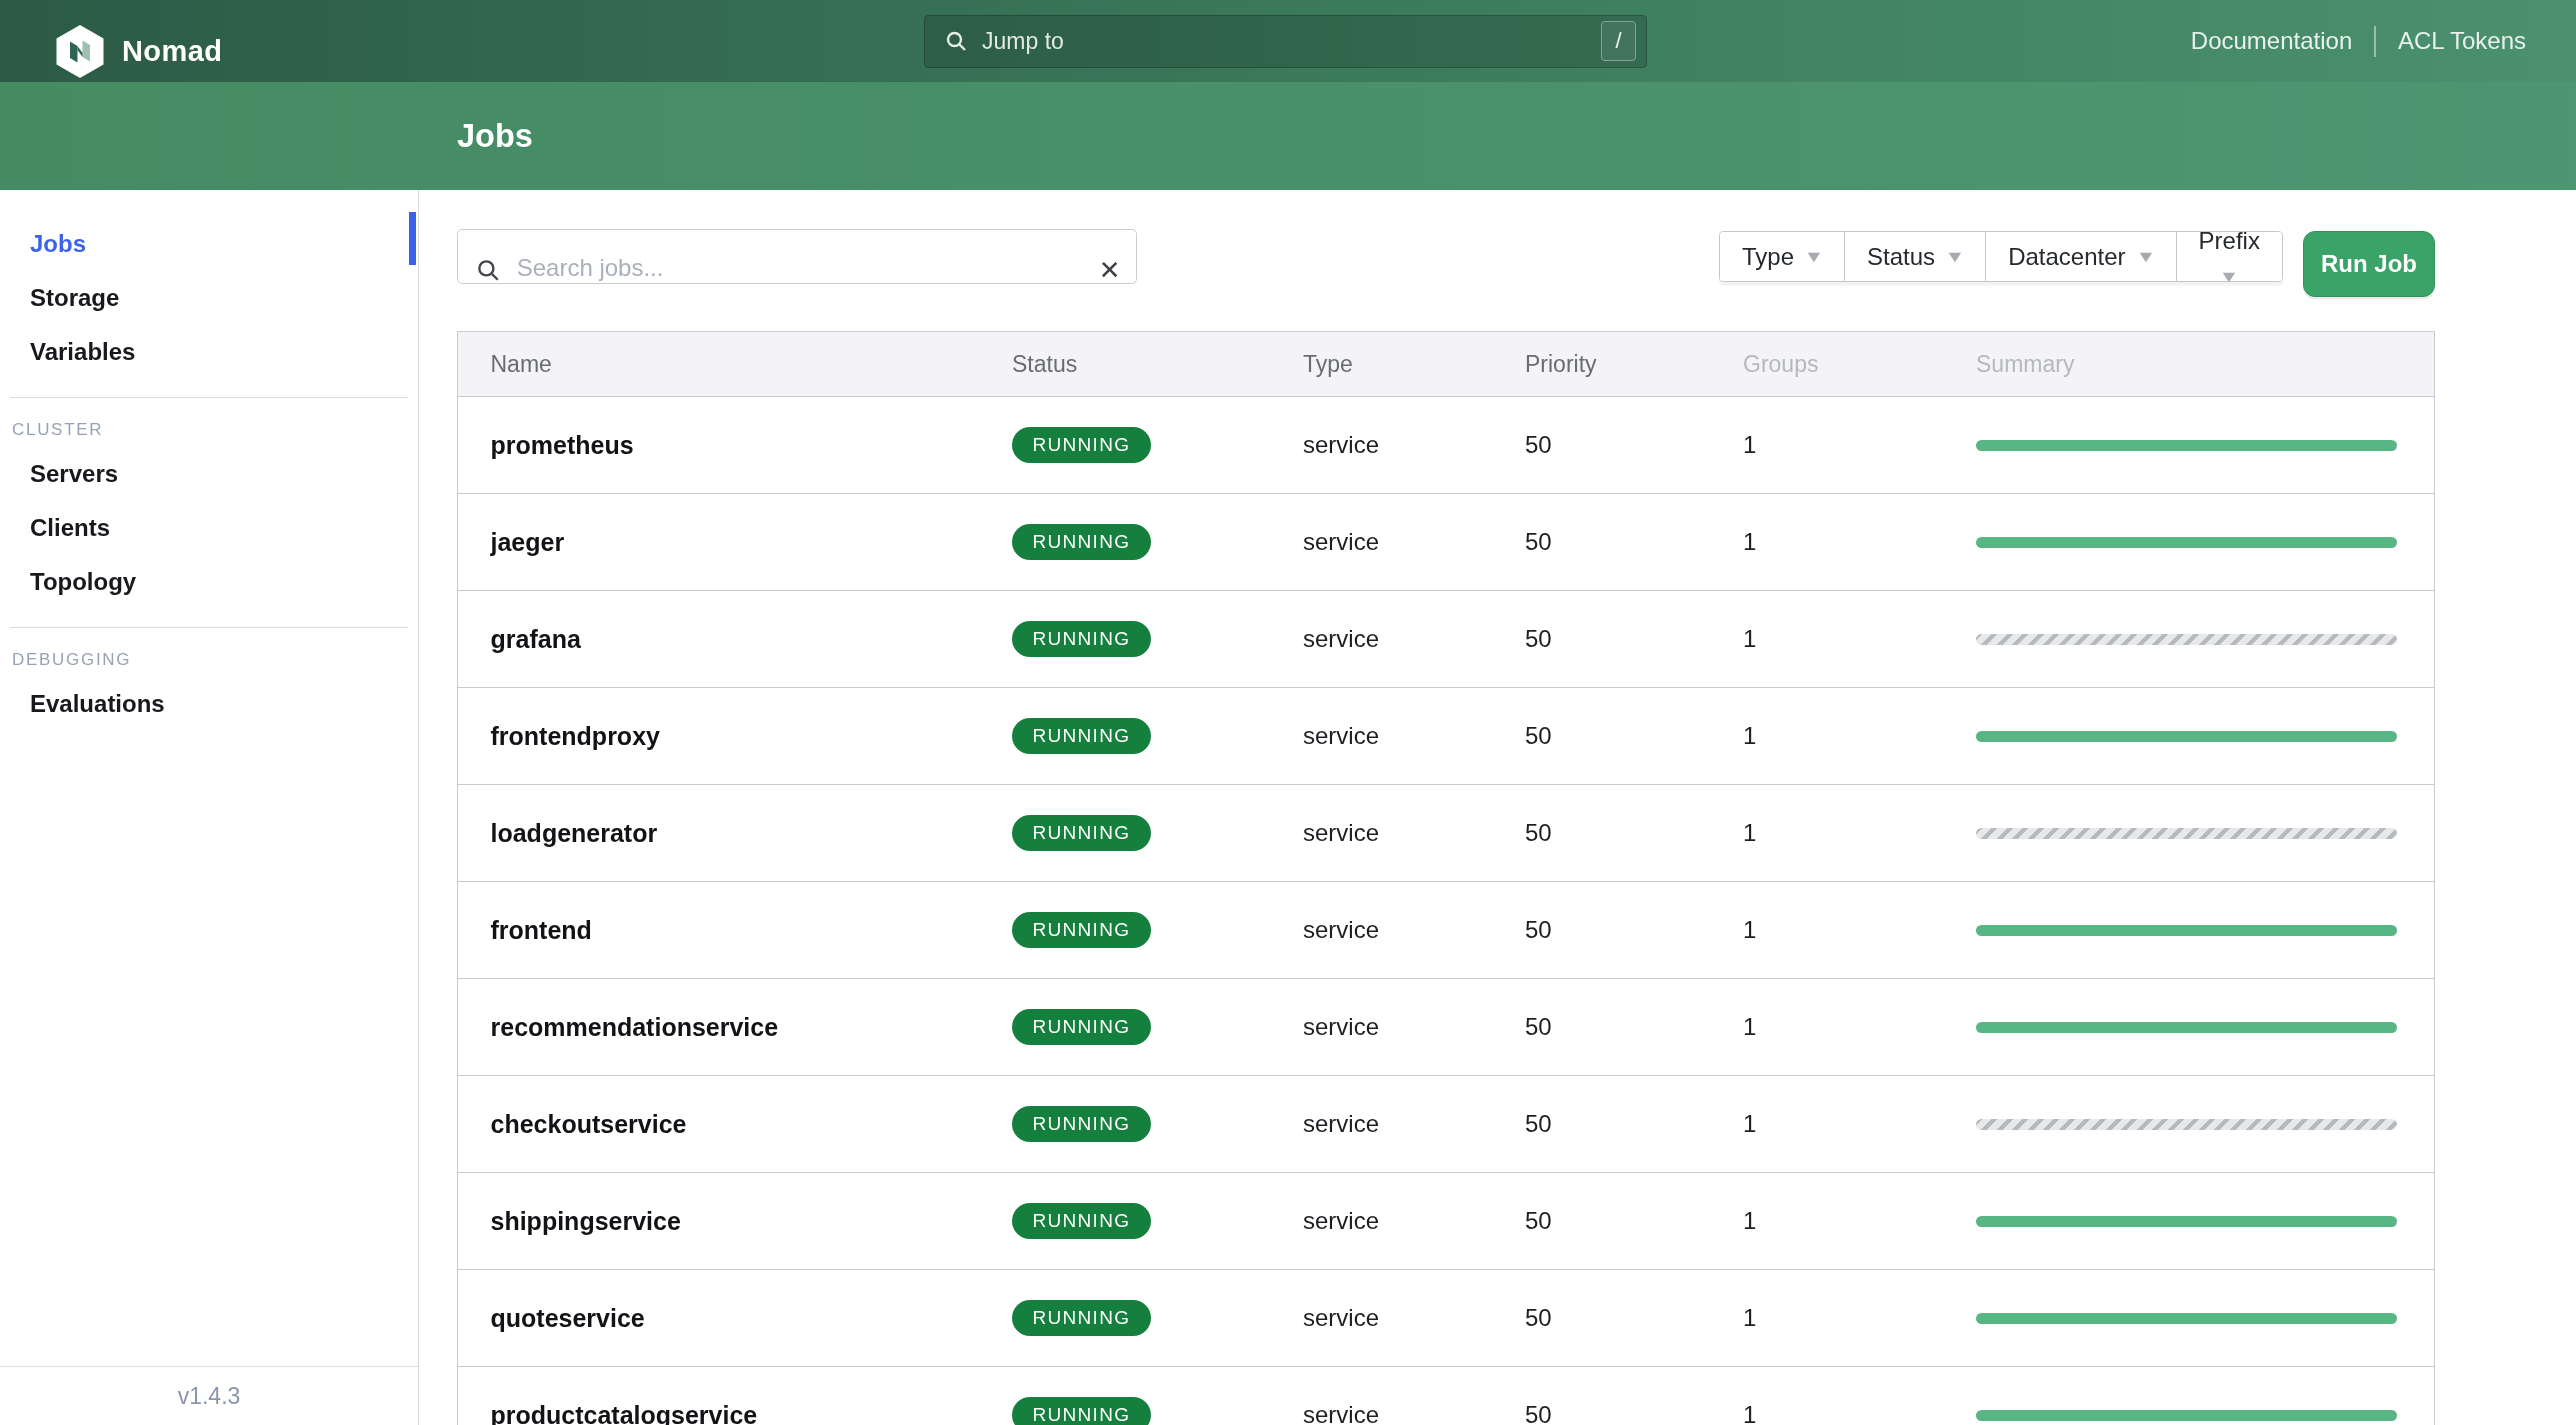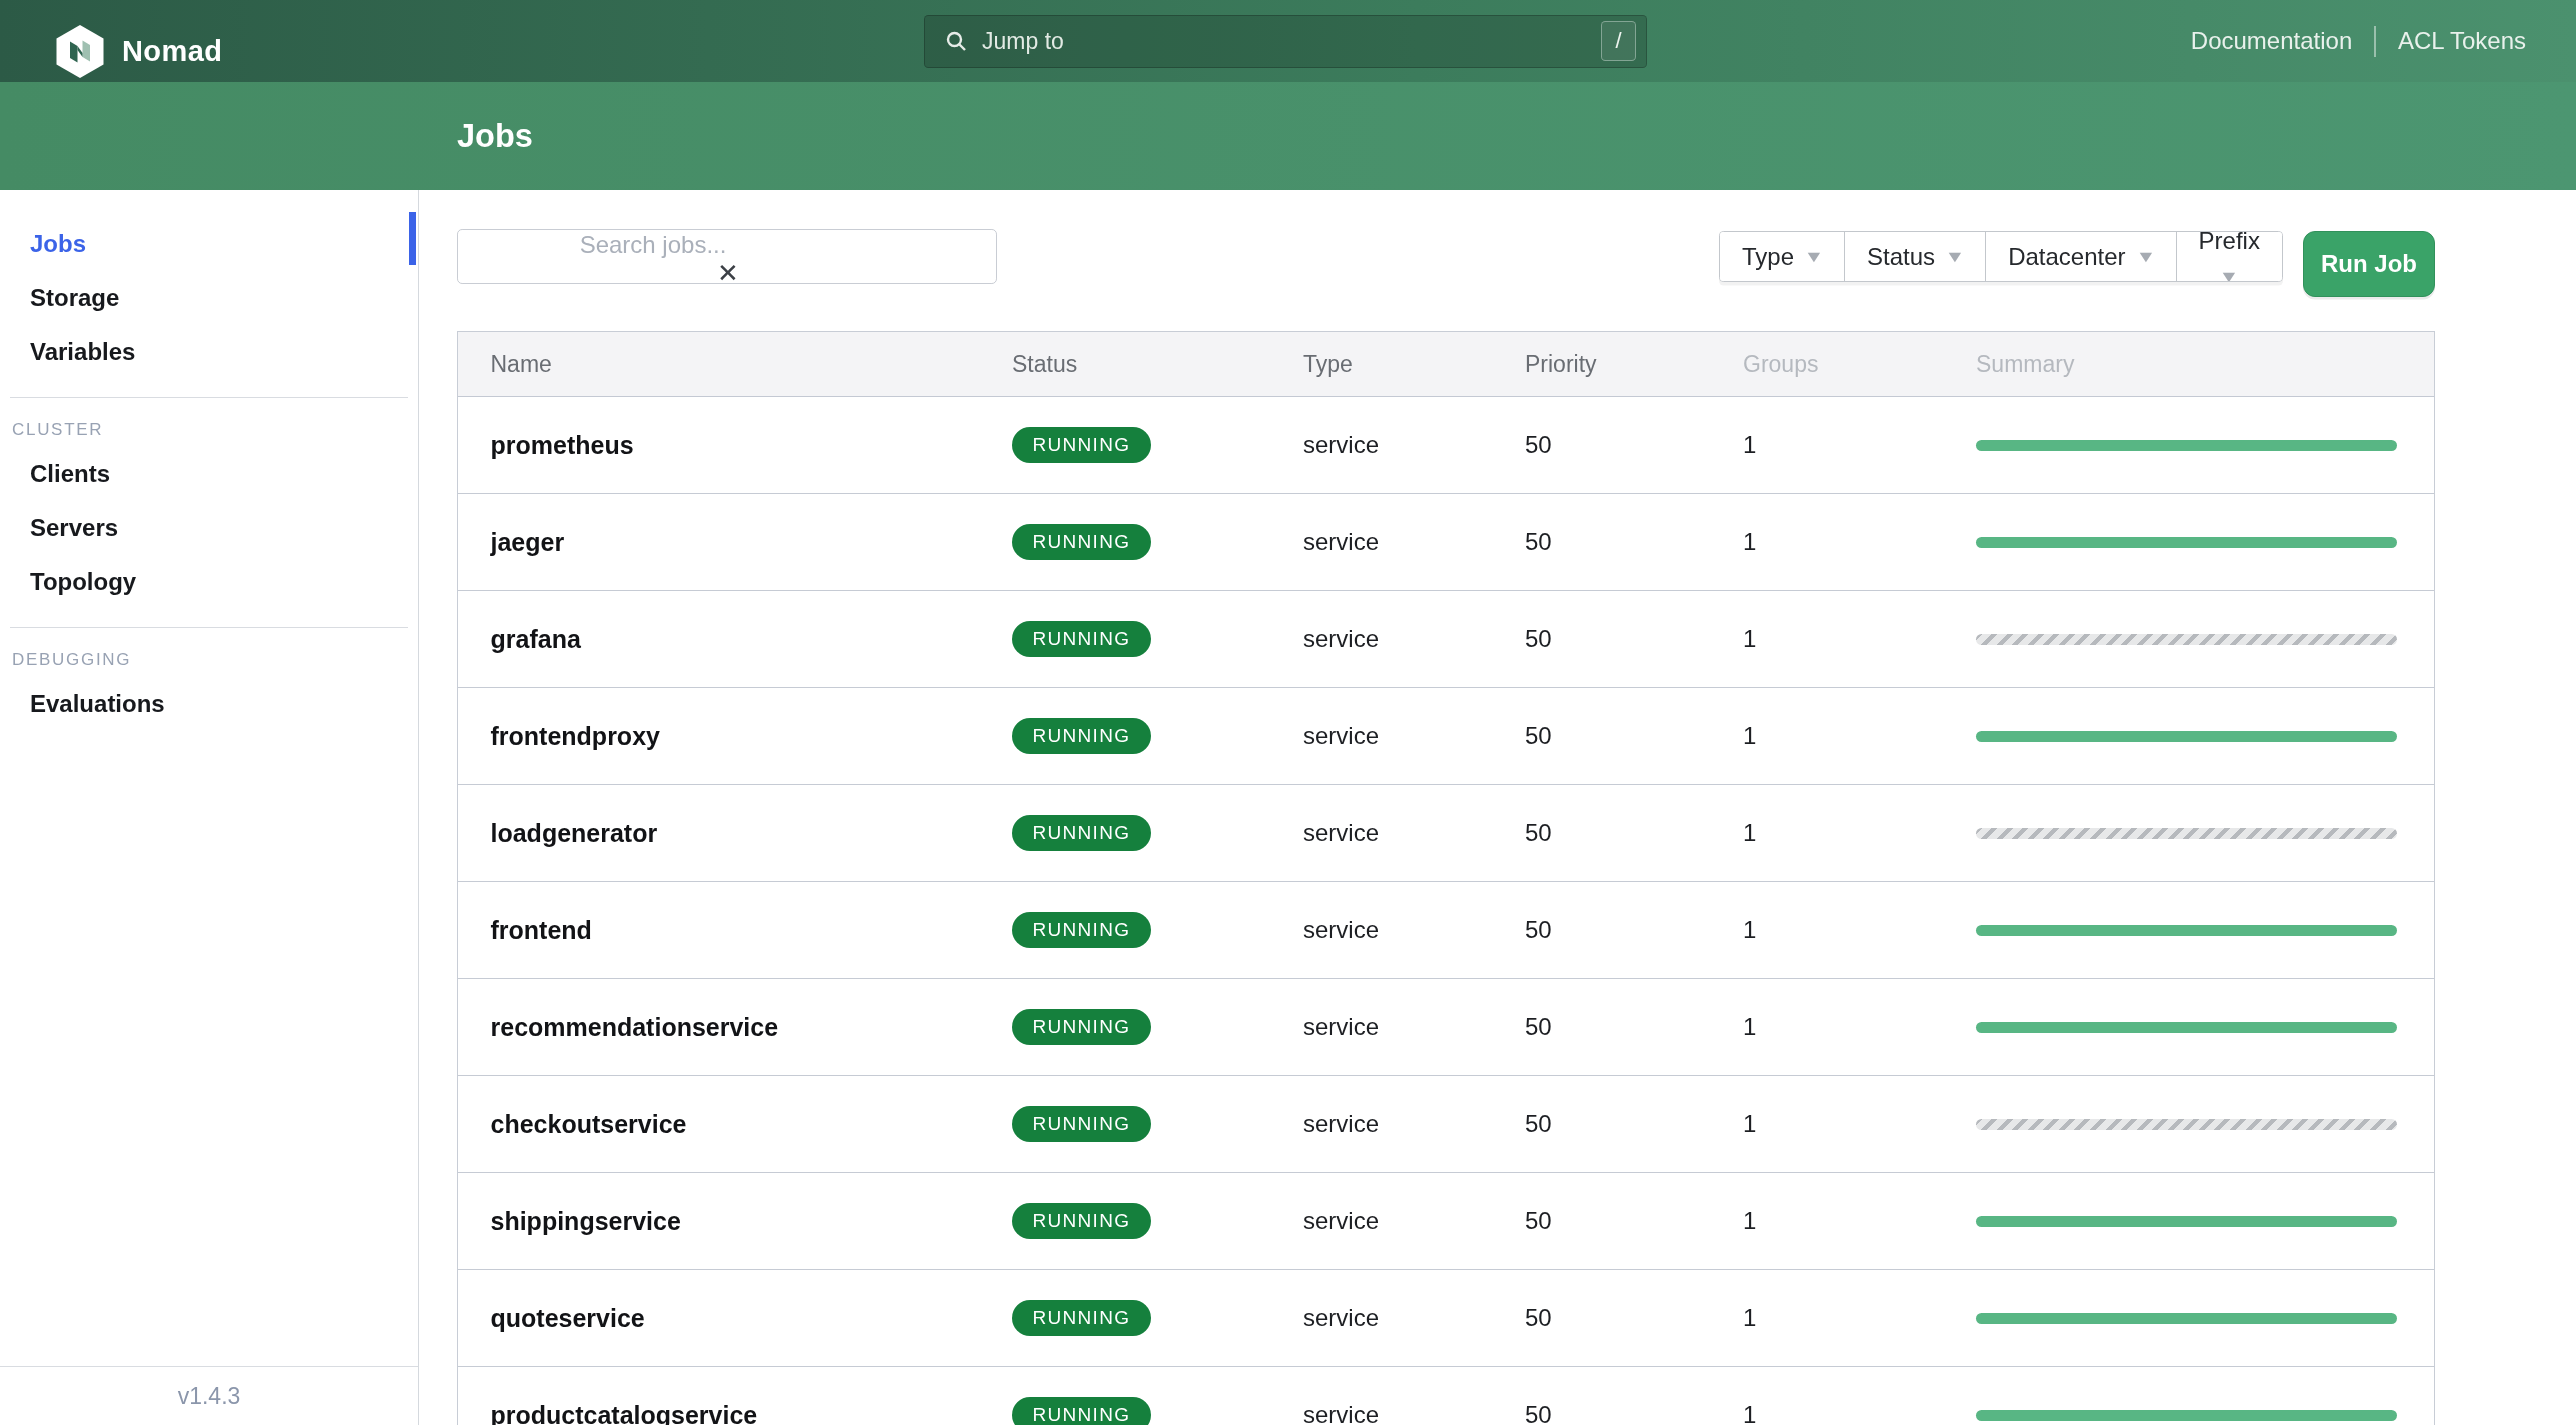--- a/index.html
+++ b/index.html
@@ -54,22 +54,22 @@
   .side-hr{border:none;border-top:1.7px solid #d9dce1;margin:18px 10.3px 0 10.3px;}
   .side-label{margin:15.4px 0 0 12px;height:34px;line-height:34px;font-size:17px;letter-spacing:1.7px;color:#98a2b3;font-weight:400;}
   .active-indicator{position:absolute;right:1.7px;top:22px;width:7.7px;height:53px;background:#3b63e8;}
   .side-version{
     position:absolute;left:0;bottom:0;width:100%;height:59px;box-sizing:border-box;
     border-top:1.7px solid #d9dce1;display:flex;align-items:center;justify-content:center;
     color:#8b96ab;font-size:23px;
   }
   
   .search-box{
-    position:absolute;left:457px;top:229px;width:540px;height:55px;box-sizing:border-box;
-    border:1.7px solid #c9cdd4;border-radius:5.1px;display:flex;align-items:center;padding:0 15.4px 0 17px;background:#fff;flex-direction:column;
+    position:absolute;left:457px;top:229px;width:680px;height:55px;box-sizing:border-box;
+    border:1.7px solid #c9cdd4;border-radius:5.1px;display:flex;align-items:flex-end;padding:0 15.4px 0 17px;background:#fff;
   }
   .search-box input{
     flex:1;border:none;outline:none;margin-left:13.7px;font-size:24px;color:#1c1e22;
     font-family:"Liberation Sans",sans-serif;background:transparent;
   }
   .search-box input::placeholder{color:#aab0ba;opacity:1;}
   .clear-x{flex:0 0 auto;font-size:26px;color:#3c4046;cursor:pointer;line-height:1;}
   .filter-group{
     position:absolute;left:1719px;top:231px;height:51px;display:flex;box-sizing:border-box;
     border:1.7px solid #c3c7cc;border-radius:4.3px;background:#fff;overflow:hidden;
@@ -153,22 +153,22 @@
 
     <ul class="side-list">
       <li class="side-item active">Jobs</li>
       <li class="side-item">Storage</li>
       <li class="side-item">Variables</li>
     </ul>
 
     <hr class="side-hr">
     <div class="side-label">CLUSTER</div>
     <ul class="side-list sub">
+      <li class="side-item">Servers</li>
       <li class="side-item">Clients</li>
-      <li class="side-item">Servers</li>
       <li class="side-item">Topology</li>
     </ul>
 
     <hr class="side-hr">
     <div class="side-label">DEBUGGING</div>
     <ul class="side-list sub">
       <li class="side-item">Evaluations</li>
     </ul>
 
     <div class="side-version">v1.4.3</div>

